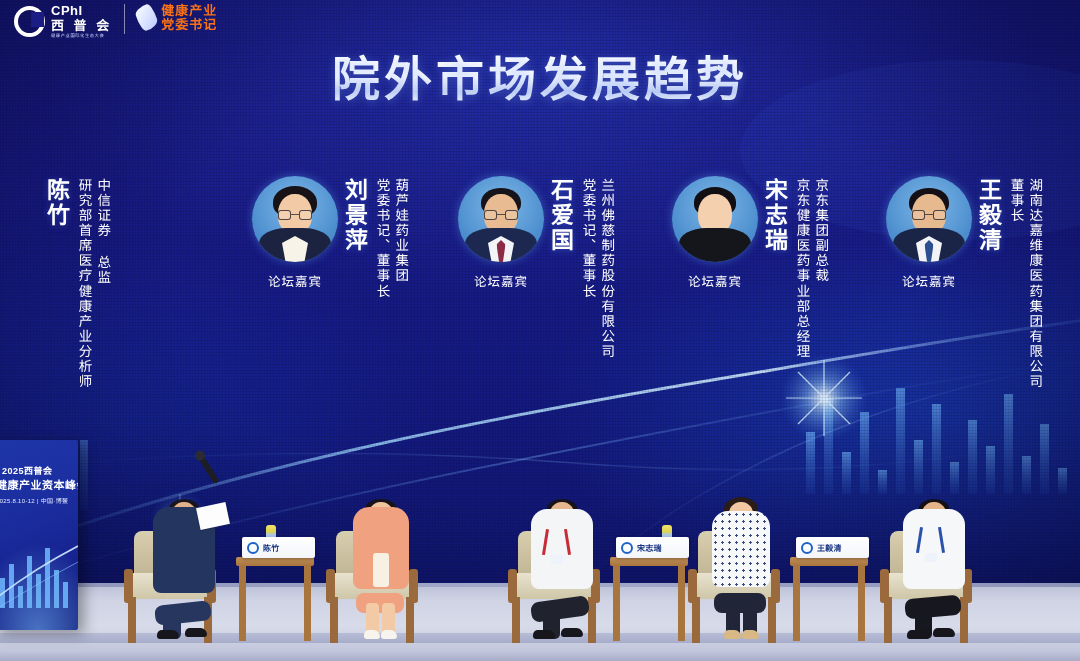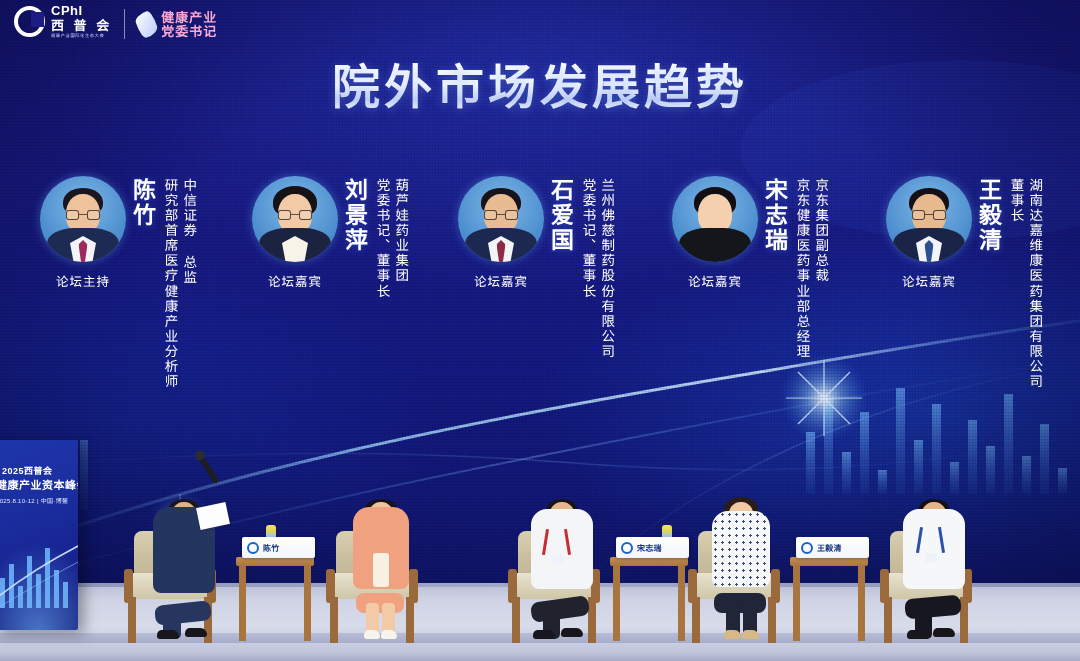--- a/index.html
+++ b/index.html
@@ -31,21 +31,21 @@
   .vignette{
     position:absolute;left:0;top:0;width:1080px;height:605px;
     background:radial-gradient(ellipse 820px 520px at 50% 45%, rgba(0,0,0,0) 45%, rgba(4,6,48,.55) 100%);
   }
 
   
   .bg-deco{position:absolute;left:0;top:0;width:1080px;height:605px;overflow:hidden;}
   .bg-deco svg{position:absolute;left:0;top:0;}
 
   
-  .logo-bar{position:absolute;left:14px;top:4px;display:flex;align-items:flex-end;gap:12px;z-index:6;}
+  .logo-bar{position:absolute;left:14px;top:4px;display:flex;align-items:flex-start;gap:12px;z-index:6;}
   .logo-cphi{display:flex;align-items:center;gap:6px;}
   .cphi-ring{
     width:31px;height:31px;border-radius:50%;
     border:4px solid #ffffff;box-sizing:border-box;
     position:relative;
   }
   .cphi-ring::after{
     content:"";position:absolute;right:-3px;top:2px;width:13px;height:15px;
     background:#1b1d85;transform:rotate(0deg);
   }
@@ -58,34 +58,34 @@
   .leaf{
     width:19px;height:25px;position:relative;
   }
   .leaf::before{
     content:"";position:absolute;inset:0;
     background:linear-gradient(135deg,#ffffff 0%,#b9c9ff 100%);
     border-radius:72% 28% 70% 30% / 30% 68% 32% 70%;
     transform:rotate(-18deg);
   }
   .summit-txt{display:flex;flex-direction:column;line-height:1.05;}
-  .summit-l1,.summit-l2{font-size:13px;font-weight:bold;color:#f9a8d4;letter-spacing:1px;}
+  .summit-l1,.summit-l2{font-size:13px;font-weight:bold;color:#f97316;letter-spacing:1px;}
 
   
   .title-wrap{position:absolute;left:0;top:48px;width:1080px;text-align:center;z-index:6;}
   .title-1,.title-2{
     font-weight:bold;color:#ffffff;line-height:1.08;
     background:linear-gradient(180deg,#ffffff 0%,#ffffff 45%,#cdd8f2 72%,#ffffff 100%);
     -webkit-background-clip:text;background-clip:text;
     -webkit-text-fill-color:transparent;
     text-shadow:0 2px 10px rgba(120,160,255,.35);
     letter-spacing:2px;
   }
   .title-1{font-size:44px;}
-  .title-2{font-size:48px;margin-top:14px;letter-spacing:4px;}
+  .title-2{font-size:48px;margin-top:6px;letter-spacing:4px;}
 
   
   .panel-row{position:absolute;left:0;top:176px;width:1080px;height:250px;z-index:5;}
   .pcard{position:absolute;top:0;display:flex;align-items:flex-start;}
   .avatar{
     width:86px;height:86px;border-radius:50%;
     background:radial-gradient(circle at 50% 35%, #7fb7e8 0%, #4e90cf 62%, #3d7dbd 100%);
     position:relative;overflow:hidden;flex:none;
     box-shadow:0 0 10px rgba(90,150,230,.45);
   }
@@ -298,35 +298,20 @@
     </div>
   </div>
 
   <div class="title-wrap">
     <div class="title-2">院外市场发展趋势</div>
   </div>
 
   <div class="panel-row">
 
     <div class="pcard" style="left:40px;">
-      <div style="display:flex;flex-direction:column;align-items:center;">
-        <div class="avatar">
-          <div class="av-hair" style="background:#1a1620"></div>
-          <div class="av-head" style="background:#eec29a"></div>
-          <div class="av-glass">
-              <i></i>
-              <b></b>
-              <i></i>
-            </div>
-          <div class="av-body" style="background:#1d2a52"></div>
-          <div class="av-shirt"></div>
-          <div class="av-tie" style="background:#9b2b5c"></div>
-        </div>
-        <div class="role">论坛主持</div>
-      </div>
       <div class="pname">陈竹</div>
       <div class="ptitle">
         <span>中信证券 总监</span>
         <span>研究部首席医疗健康产业分析师</span>
       </div>
     </div>
 
     <div class="pcard" style="left:252px;">
       <div style="display:flex;flex-direction:column;align-items:center;">
         <div class="avatar">

